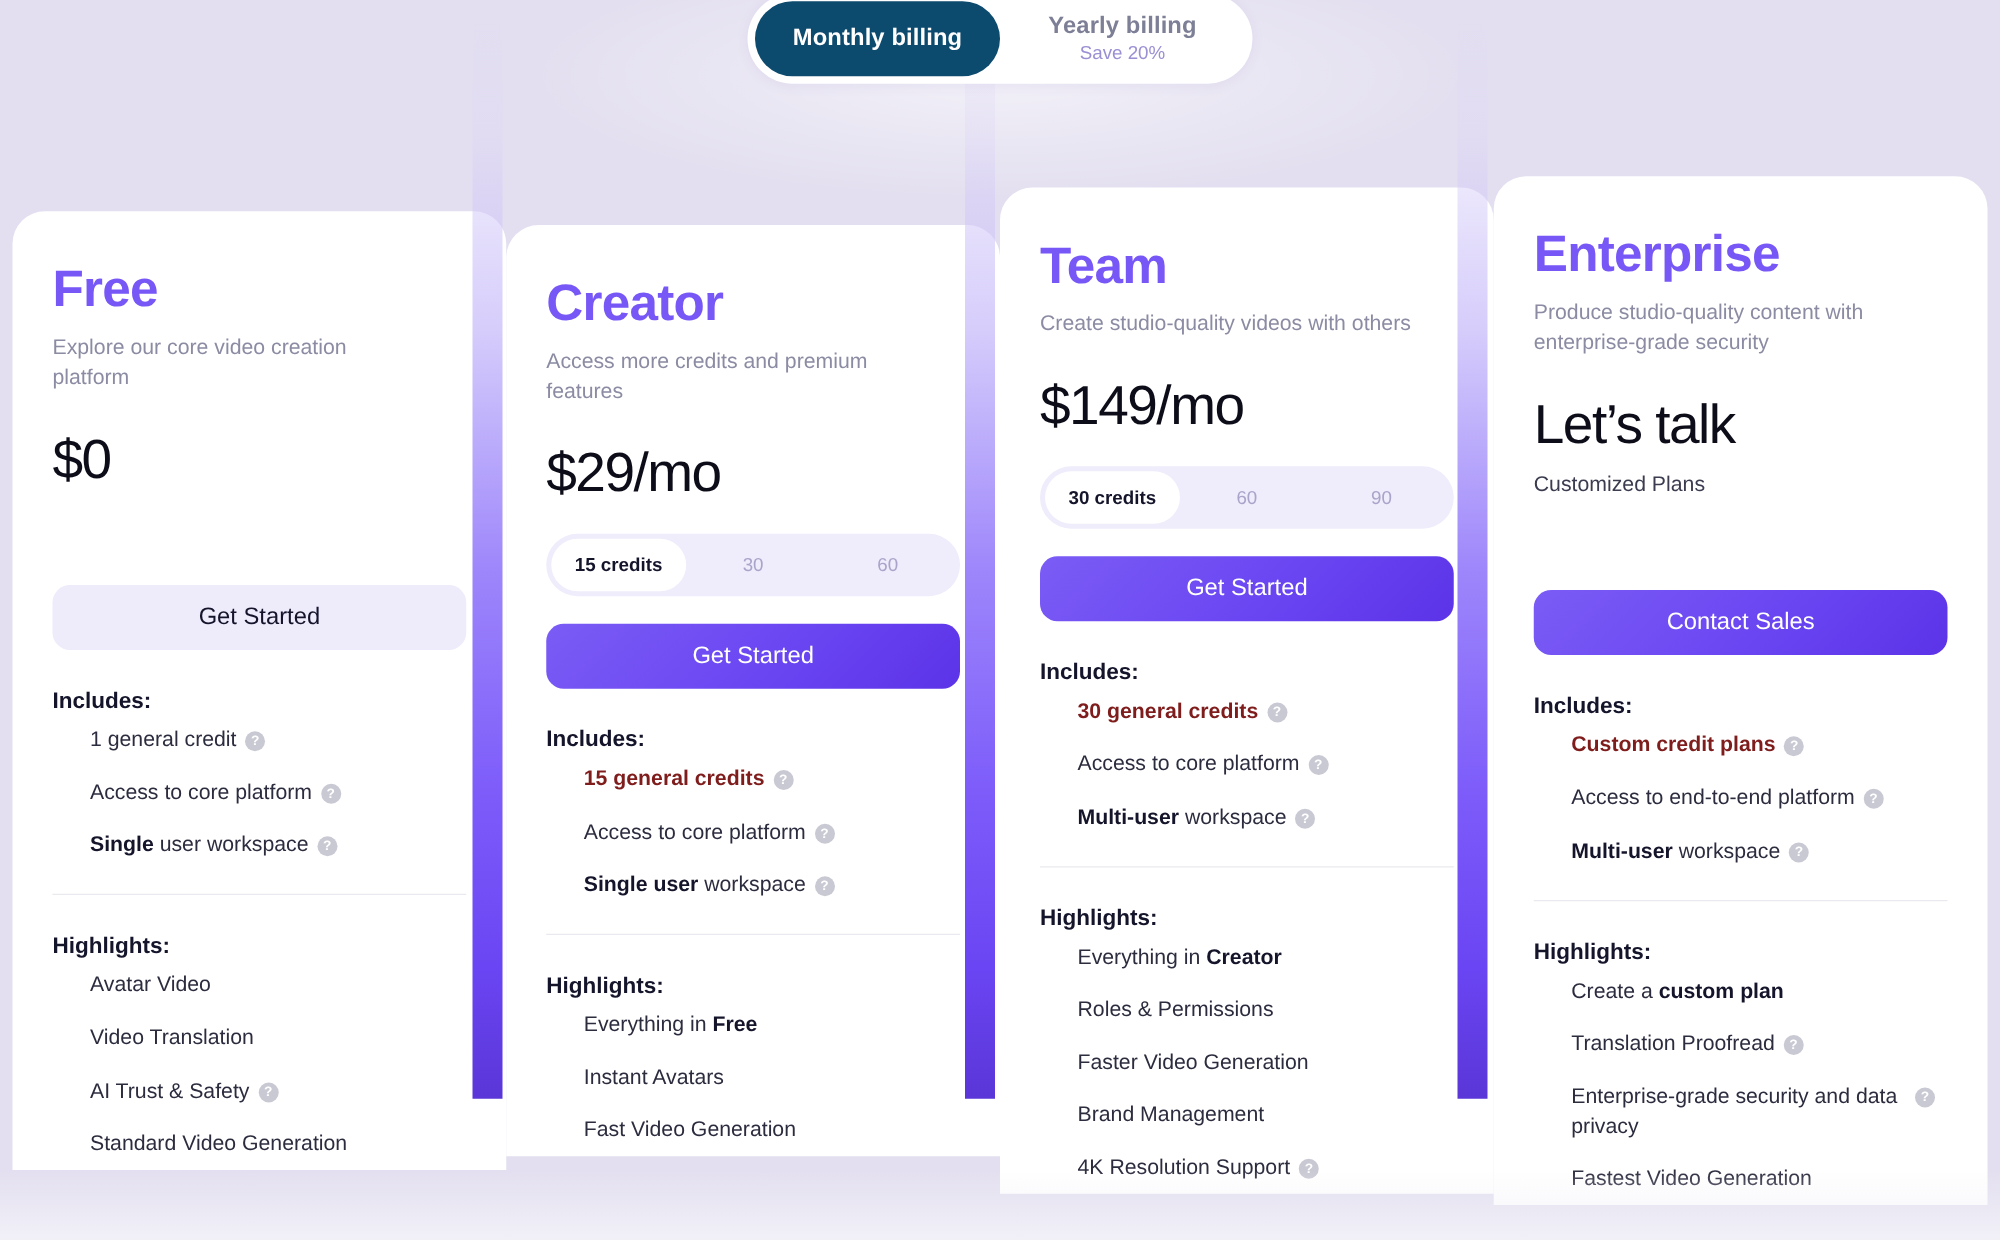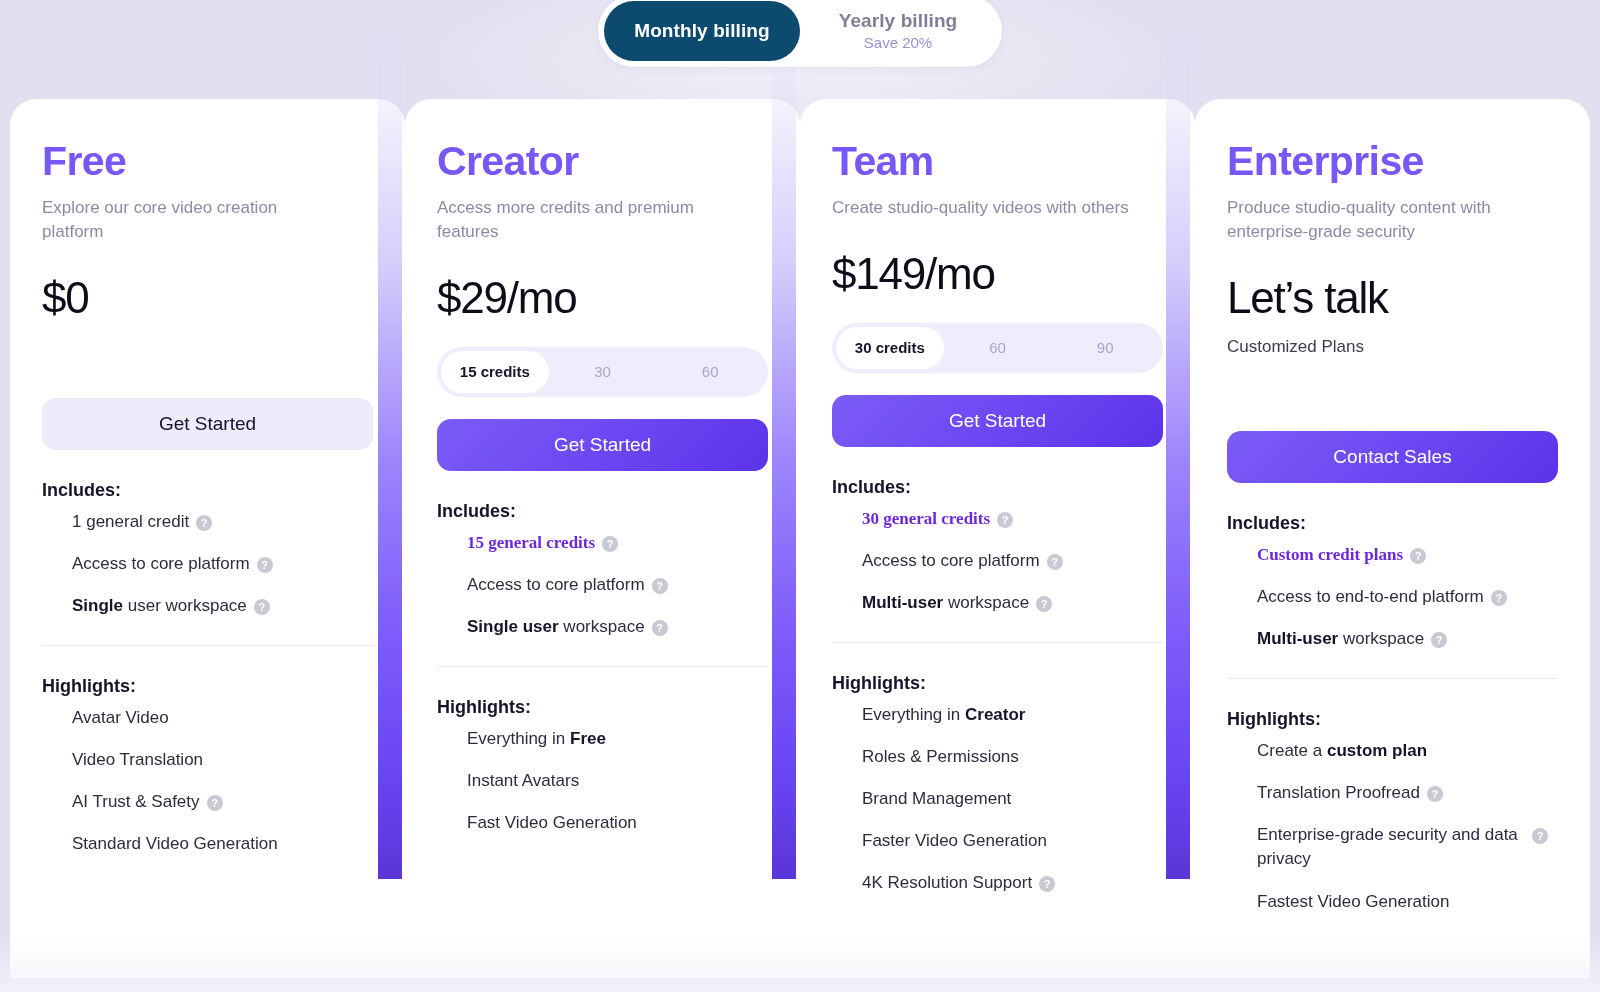--- a/index.html
+++ b/index.html
@@ -75,25 +75,26 @@
     color: #9b8fd4;
     font-size: 15px;
     margin-top: 2px;
     text-align: center;
   }
 
   
   .cards {
     position: absolute;
     left: 0;
-    top: 99px;
+    top: 113px;
     width: 1600px;
     height: 879px;
     display: flex;
     padding: 0 10px;
+    align-items: center;
   }
 
   .card {
     flex: 1;
     background: #ffffff;
     border-radius: 26px 26px 0 0;
     padding: 42px 32px 0 32px;
     position: relative;
     overflow: hidden;
   }
@@ -208,21 +209,21 @@
   .feat-list { }
   .feat {
     display: flex;
     align-items: flex-start;
     font-size: 17px;
     color: #2c2c3f;
     line-height: 1.42;
     padding: 9px 0 9px 30px;
   }
   .feat .txt { max-width: 268px; }
-  .feat.accent .txt { color: #6d28d9; font-weight: bold; font-family: Liberation Serif, serif; }
+  .feat.accent .txt { color: #7f1d1d; font-weight: bold; }
   .feat b { font-weight: bold; color: #14142b; }
 
   .help-icon {
     display: inline-block;
     width: 16px;
     height: 16px;
     min-width: 16px;
     border-radius: 50%;
     background: #c9c9d4;
     color: #ffffff;
@@ -375,24 +376,24 @@
       <div class="sec-divider"></div>
       <div class="sec-title">Highlights:</div>
       <div class="feat-list">
         <div class="feat">
           <span class="txt">Everything in <b>Creator</b></span>
         </div>
         <div class="feat">
           <span class="txt">Roles &amp; Permissions</span>
         </div>
         <div class="feat">
+          <span class="txt">Faster Video Generation</span>
+        </div>
+        <div class="feat">
           <span class="txt">Brand Management</span>
-        </div>
-        <div class="feat">
-          <span class="txt">Faster Video Generation</span>
         </div>
         <div class="feat">
           <span class="txt">4K Resolution Support</span>
           <span class="help-icon">?</span>
         </div>
       </div>
     </div>
     <div class="card">
       <div class="plan-name">Enterprise</div>
       <div class="plan-desc">Produce studio-quality content with enterprise-grade security</div>

